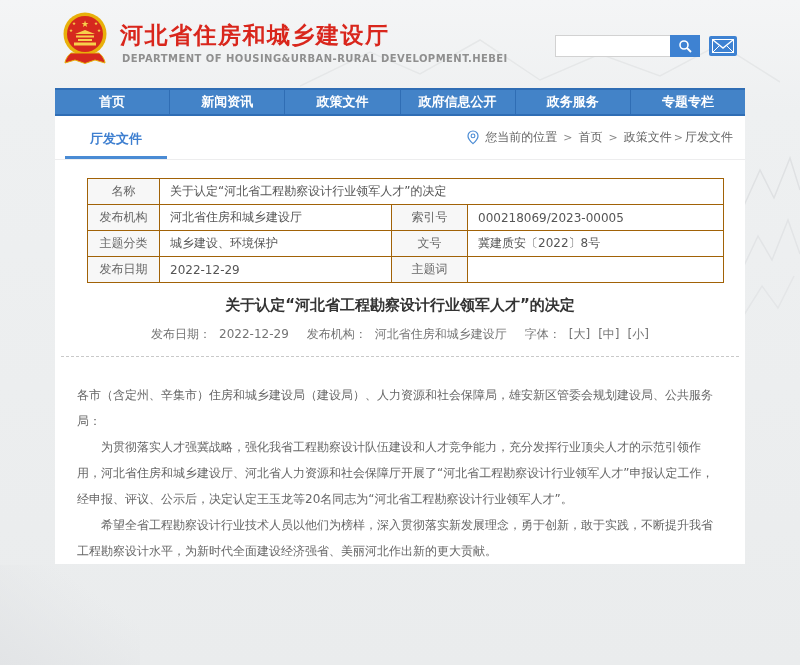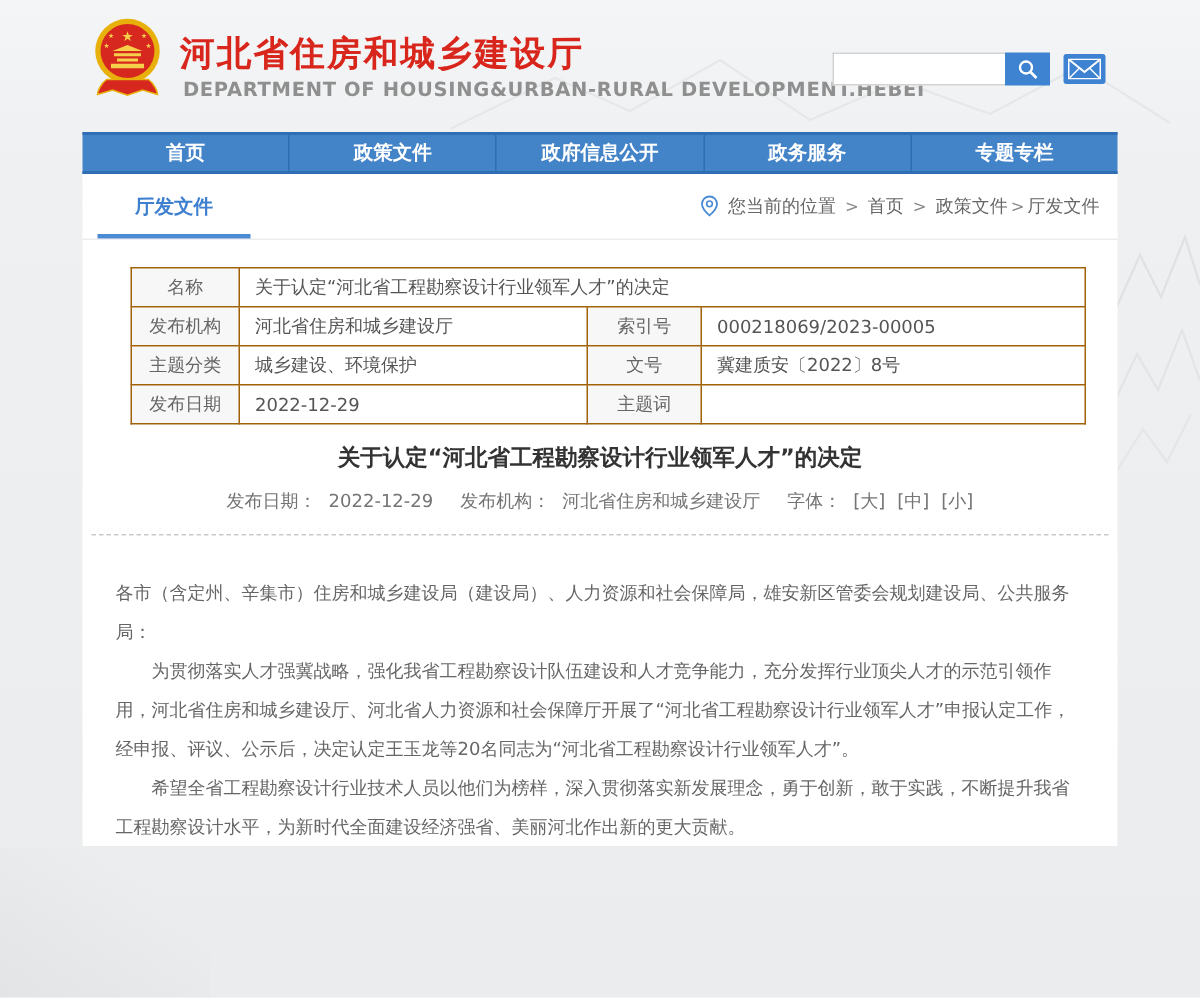--- a/index.html
+++ b/index.html
@@ -9,21 +9,21 @@
     background:#edeff0;
   }
   .page{position:relative;width:800px;height:665px;
     background:linear-gradient(180deg,#f4f5f6 0px,#eef0f1 110px,#eaeced 100%);}
 
   
   .header{position:absolute;top:0;left:0;width:800px;height:88px;}
   .logo{position:absolute;left:62px;top:12px;}
   .site-title{position:absolute;left:120px;top:20px;font-size:23px;font-weight:bold;
     color:#d9261c;letter-spacing:1.5px;white-space:nowrap;}
-  .site-subtitle{position:absolute;left:122px;top:53px;font-size:13px;font-weight:bold;
+  .site-subtitle{position:absolute;left:122px;top:53px;font-size:10px;font-weight:bold;
     color:#8f8f8f;letter-spacing:0.45px;white-space:nowrap;}
   .search-wrap{position:absolute;left:555px;top:35px;display:flex;}
   .search-input{width:102px;height:20px;border:1px solid #d2d2d2;border-right:none;
     background:#fff;outline:none;padding:0 6px;font-size:12px;color:#444;}
   .search-btn{width:30px;height:22px;background:#3e82d2;border:none;display:flex;
     align-items:center;justify-content:center;cursor:pointer;padding:0;}
   .mail-btn{position:absolute;left:709px;top:36px;width:28px;height:20px;background:#3e82d2;
     border-radius:2px;display:flex;align-items:center;justify-content:center;cursor:pointer;}
 
   
@@ -124,20 +124,21 @@
         <rect x="0.5" y="0.5" width="21" height="13" fill="#3e82d2" stroke="#fff" stroke-width="1"></rect>
         <polyline points="1,1 11,9 21,1" fill="none" stroke="#fff" stroke-width="1.4"></polyline>
         <line x1="1" y1="13" x2="7.5" y2="6.5" stroke="#fff" stroke-width="1"></line>
         <line x1="21" y1="13" x2="14.5" y2="6.5" stroke="#fff" stroke-width="1"></line>
       </svg>
     </div>
   </div>
 
   <div class="nav">
     <a class="nav-item">首页</a>
+    <a class="nav-item">新闻资讯</a>
     <a class="nav-item">政策文件</a>
     <a class="nav-item">政府信息公开</a>
     <a class="nav-item">政务服务</a>
     <a class="nav-item">专题专栏</a>
   </div>
 
   <div class="panel">
 
     <div class="tabbar">
       <div class="tab">厅发文件</div>

